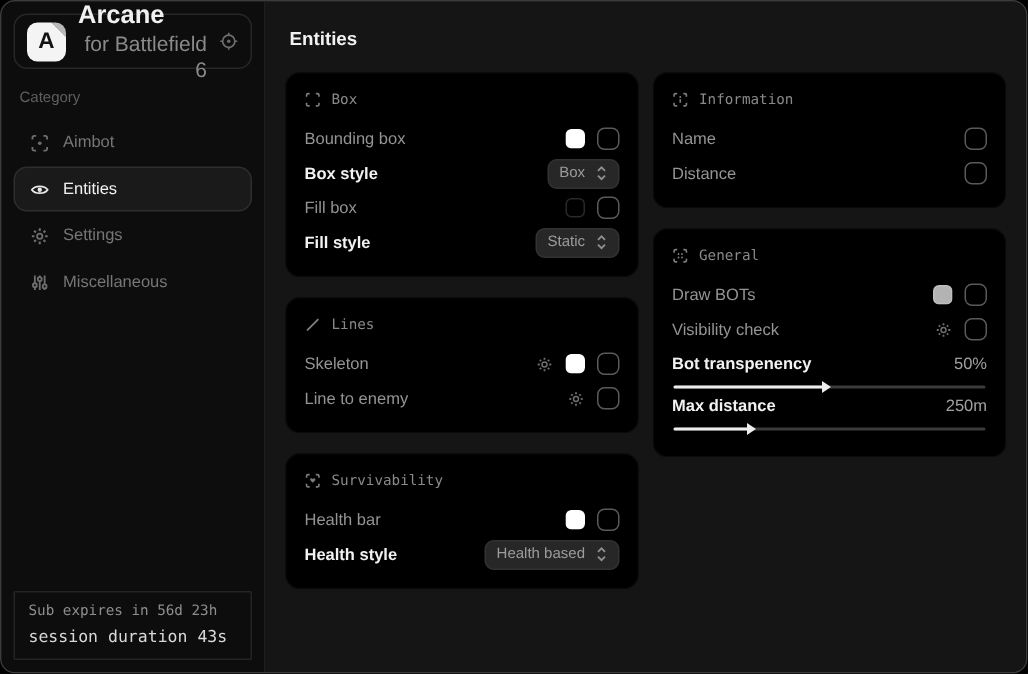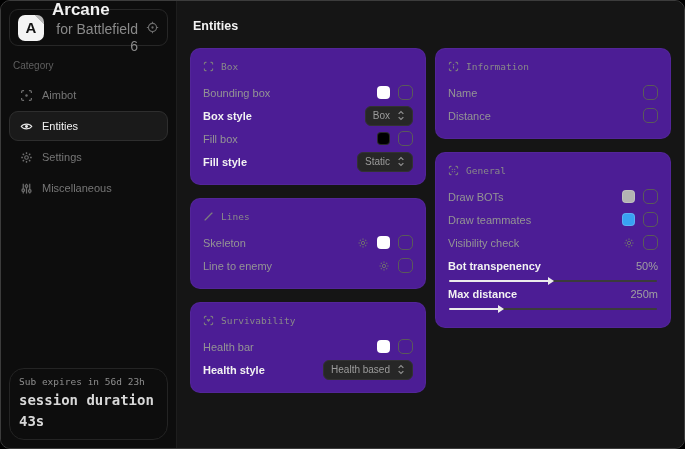--- a/index.html
+++ b/index.html
@@ -14,30 +14,30 @@
   .app-name{font-size:17px;font-weight:bold;color:#f1f1f1;}
   .app-sub{font-size:14px;color:#8a8a8a;text-align:right;}
   .app-action{margin-left:auto;color:#6d6d6d;display:flex;}
   .cat-label{font-size:10px;color:#5f5f5f;margin:14px 4px 9px;}
   .nav{display:flex;flex-direction:column;gap:1px;}
   .nav-item{display:flex;align-items:center;gap:9px;height:28px;padding:0 10px;border:1px solid transparent;border-radius:9px;color:#767676;font-size:11px;cursor:default;}
   .nav-item .ni{display:flex;color:#6e6e6e;}
   .nav-item.active{background:#1a1a1a;border-color:#2e2e2e;color:#f2f2f2;}
   .nav-item.active .ni{color:#e8e8e8;}
   .side-spacer{flex:1;}
-  .footer-card{border:1px solid #242424;border-radius:15px;padding:6px 9px;font-family:"DejaVu Sans Mono",monospace;line-height:1.55;}
+  .footer-card{border:1px solid #242424;border-radius:1px;padding:6px 9px;font-family:"DejaVu Sans Mono",monospace;line-height:1.55;}
   .foot1{font-size:9.5px;color:#8e8e8e;}
-  .foot2{font-size:14px;font-weight:bold;color:#d8d8d8;}
+  .foot2{font-size:11px;font-weight:normal;color:#d8d8d8;}
 
   
   .main{flex:1;background:#151515;padding:10px 13px 12px;box-sizing:border-box;display:flex;flex-direction:column;}
   .page-title{font-size:12.5px;font-weight:bold;color:#f2f2f2;margin:8px 0 15px 3px;}
   .cols{display:flex;gap:9px;align-items:flex-start;}
   .col{flex:1;display:flex;flex-direction:column;gap:13px;min-width:0;}
-  .card{background:#4c1d95;border:1px solid rgba(255,255,255,0.04);border-radius:10px;padding:9px 12px 11px;}
+  .card{background:#000000;border:1px solid rgba(255,255,255,0.04);border-radius:10px;padding:9px 12px 11px;}
   .sec-head{display:flex;align-items:center;gap:7px;color:#898989;font-family:"DejaVu Sans Mono",monospace;font-size:9.5px;margin:3px 0 9px;}
   .sec-head .si{display:flex;color:#7d7d7d;}
   .row{display:flex;align-items:center;justify-content:space-between;min-height:23px;}
   .lbl{font-size:11px;color:#949494;}
   .lbl.bright{color:#f2f2f2;font-weight:bold;}
   .ctrls{display:flex;align-items:center;gap:8px;}
   .swatch{width:13px;height:13px;border-radius:4px;border:1px solid rgba(255,255,255,0.16);box-sizing:border-box;}
   .checkbox{width:15px;height:15px;border:1.5px solid #5a5a5a;border-radius:5px;box-sizing:border-box;background:transparent;}
   .gear{display:flex;color:#6f6f6f;}
   .dropdown{display:flex;align-items:center;gap:7px;background:#272727;border:1px solid #323232;border-radius:6px;height:18px;padding:0 7px;color:#9c9c9c;font-size:10px;cursor:default;}
@@ -335,27 +335,20 @@
             <span>General</span>
           </div>
           <div class="row">
             <span class="lbl">Draw BOTs</span>
             <span class="ctrls">
               <span class="swatch" style="background: rgb(179, 179, 179);"></span>
               <span class="checkbox"></span>
             </span>
           </div>
           <div class="row">
-            <span class="lbl">Draw teammates</span>
-            <span class="ctrls">
-              <span class="swatch" style="background: rgb(56, 161, 243);"></span>
-              <span class="checkbox"></span>
-            </span>
-          </div>
-          <div class="row">
             <span class="lbl">Visibility check</span>
             <span class="ctrls">
               <span class="gear">
                 <svg width="12" height="12" viewBox="0 0 16 16" fill="none" stroke="currentColor" stroke-width="1.3">
                   <circle cx="8" cy="8" r="2.2"></circle>
                   <g stroke-width="1.6">
                     <line x1="8" y1="2" x2="8" y2="3.8"></line>
                       <line x1="8" y1="12.2" x2="8" y2="14"></line>
                     <line x1="2" y1="8" x2="3.8" y2="8"></line>
                       <line x1="12.2" y1="8" x2="14" y2="8"></line>

